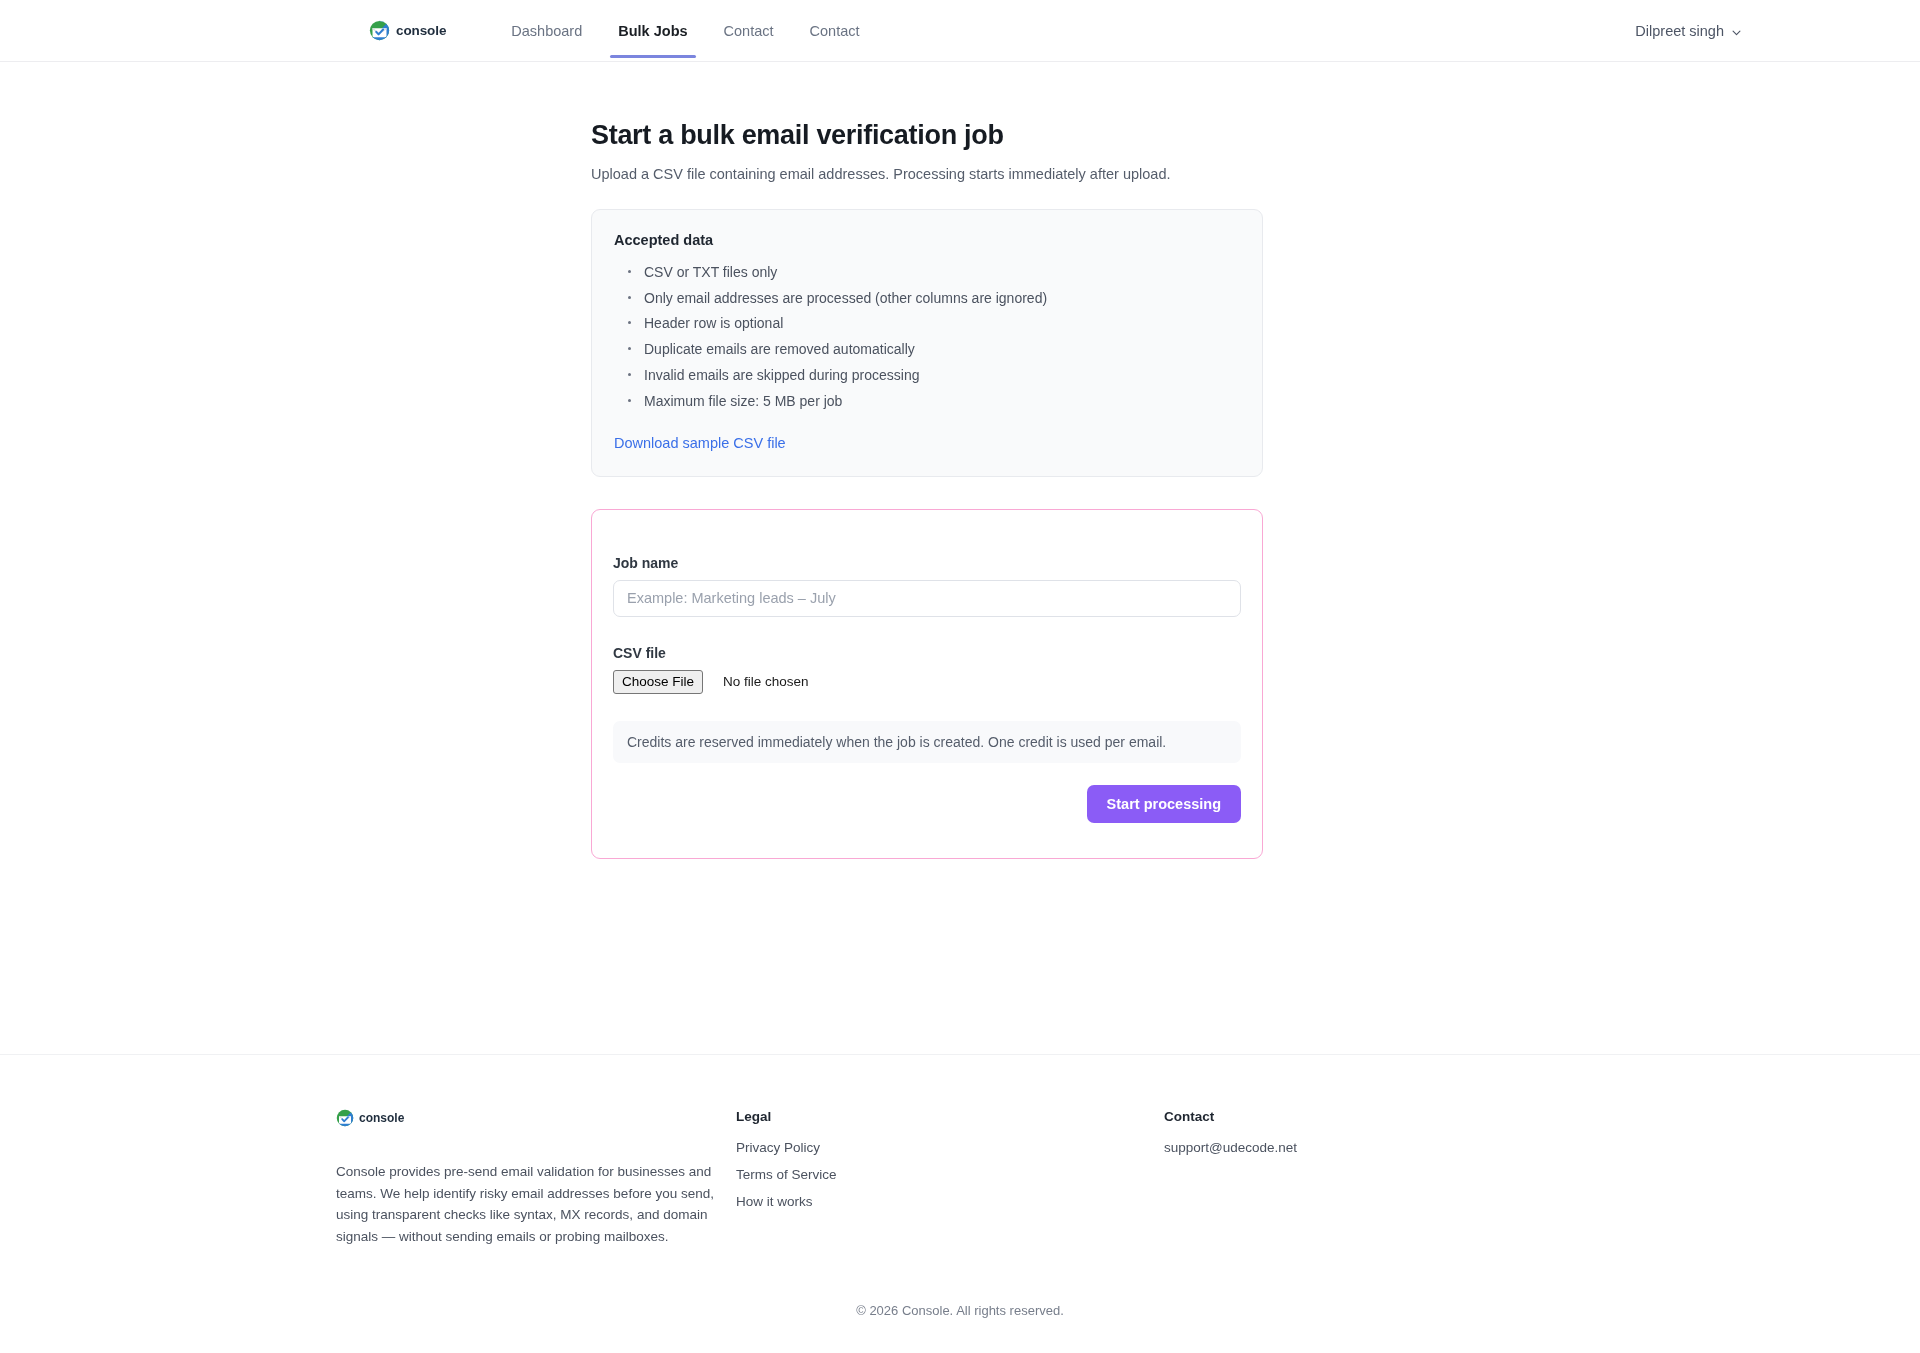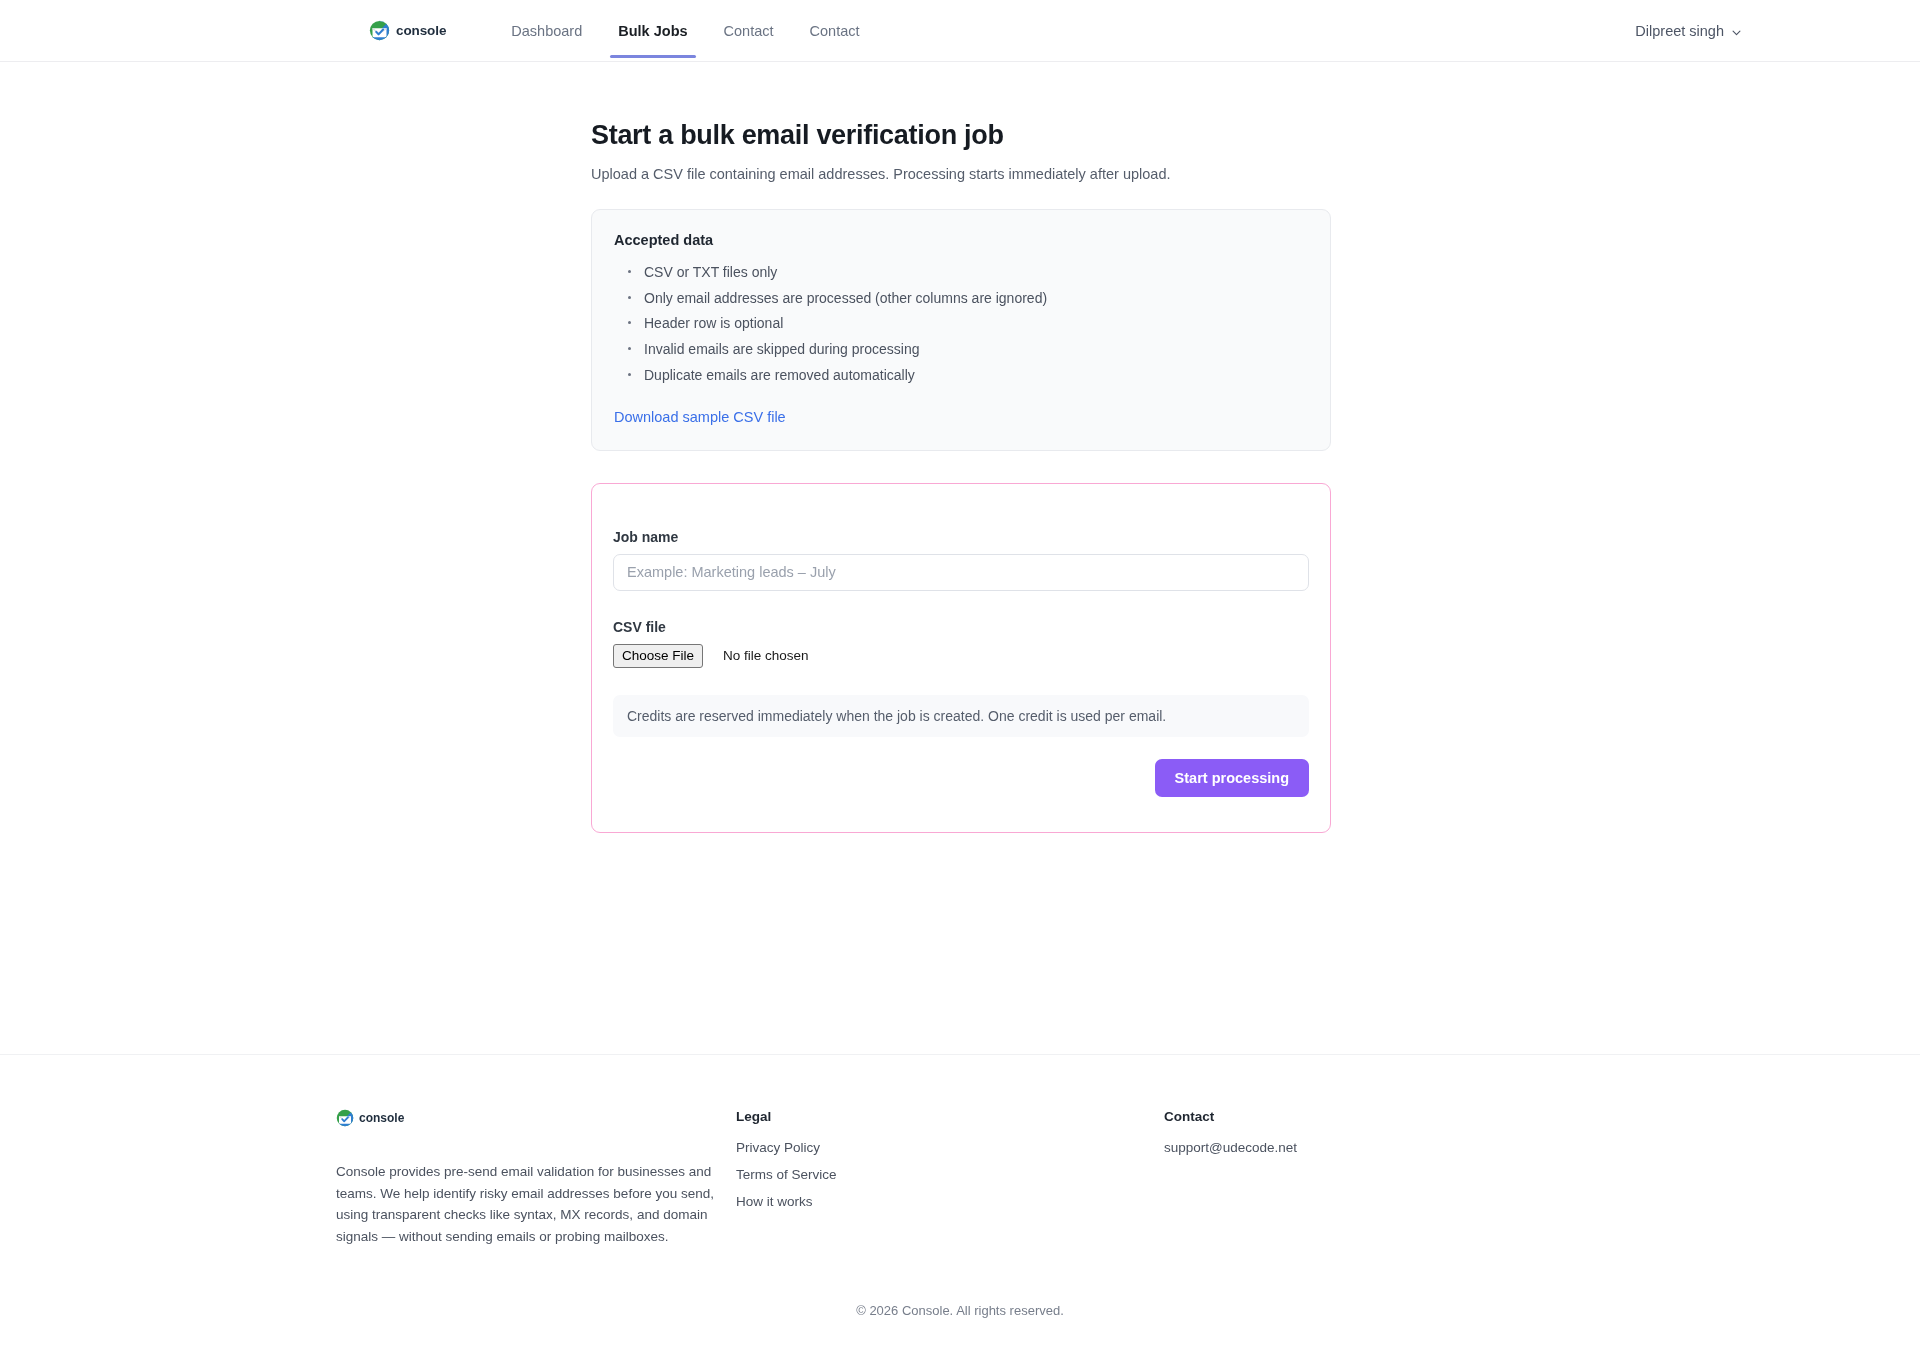--- a/index.html
+++ b/index.html
@@ -101,21 +101,21 @@
     display: block;
     color: #4d5565;
   }
 
   
   .page-wrap {
     min-height: 992px;
     padding-top: 57px;
   }
   .content {
-    width: 740px;
+    width: 672px;
     margin: 0 auto 0 591px;
   }
 
   .page-title {
     font-size: 27px;
     line-height: 1.25;
     font-weight: 700;
     color: #161b22;
     letter-spacing: -0.3px;
   }
@@ -353,22 +353,23 @@
 
     <h1 class="page-title">Start a bulk email verification job</h1>
     <p class="page-subtitle">Upload a CSV file containing email addresses. Processing starts immediately after upload.</p>
 
     <section class="info-card">
       <div class="info-card-title">Accepted data</div>
       <ul class="info-list">
         <li>CSV or TXT files only</li>
         <li>Only email addresses are processed (other columns are ignored)</li>
         <li>Header row is optional</li>
+        <li>Duplicate emails are removed automatically</li>
         <li>Invalid emails are skipped during processing</li>
-        <li>Duplicate emails are removed automatically</li>
+        <li>Maximum file size: 5 MB per job</li>
       </ul>
       <a class="sample-link">Download sample CSV file</a>
     </section>
 
     <section class="form-card">
 
       <div class="field-block">
         <label class="field-label">Job name</label>
         <input class="text-input" type="text" placeholder="Example: Marketing leads – July" style="">
       </div>

